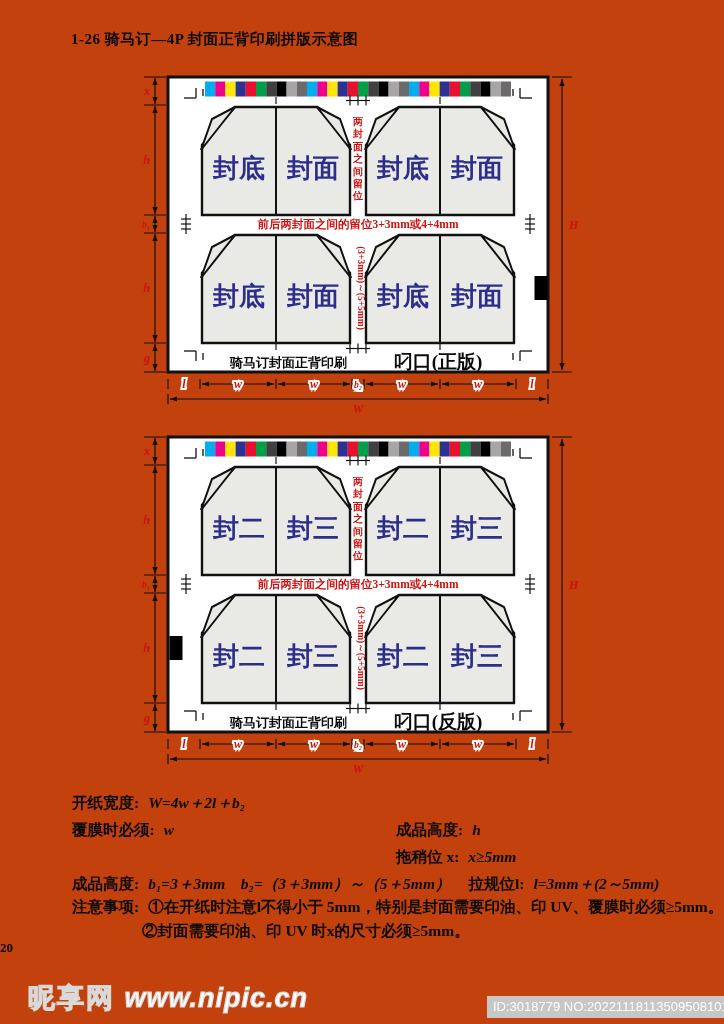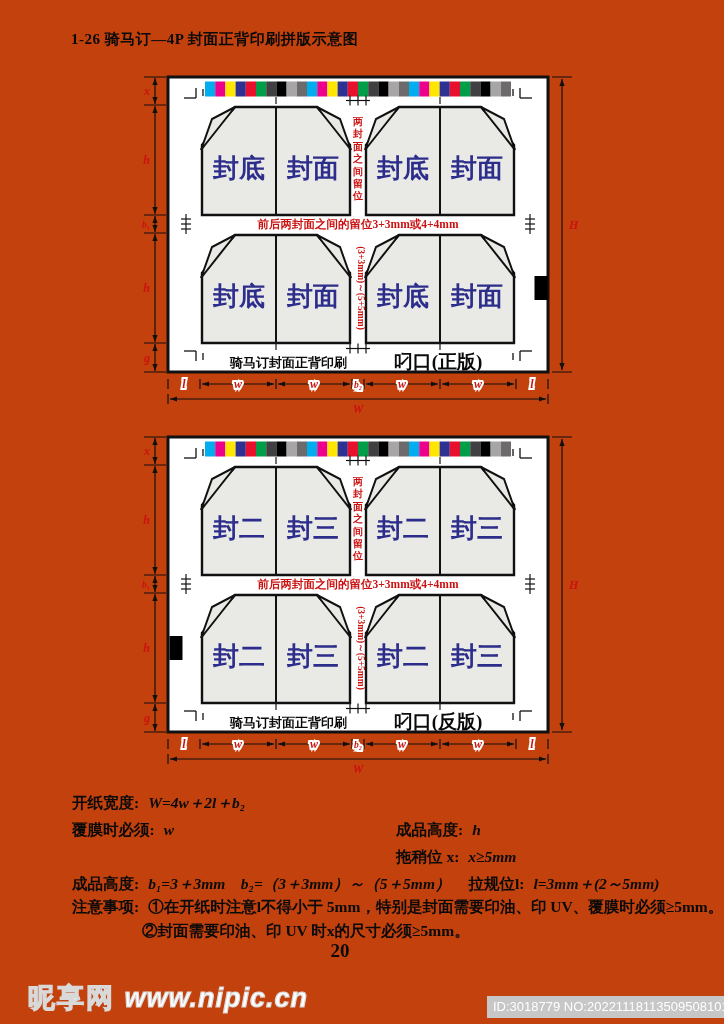--- a/index.html
+++ b/index.html
@@ -14,22 +14,22 @@
   .red-note{font-size:11.5px;font-weight:700;fill:#cc1111;}
   .red-vchar{font-size:10px;font-weight:700;fill:#cc1111;}
   .red-rot{font-size:9.5px;font-weight:700;fill:#cc1111;}
   .page-label{font-size:26px;font-weight:700;fill:#2d2d8c;}
   .caption{font-size:13px;font-weight:700;fill:#0a0a0a;}
   .caption-big{font-size:19px;font-weight:700;fill:#0a0a0a;}
   .frow{position:absolute;white-space:nowrap;font-size:15.5px;font-weight:700;color:#0a0a0a;}
   .frow .lbl{margin-right:9px;text-align:center;}
   .math{font-style:italic;text-align:center;}
   .gap{display:inline-block;width:18px;}
-  .page-num{position:absolute;left:0;top:940px;width:680px;text-align:center;
-            font-size:19px;font-weight:700;color:#0a0a0a;}
+  .page-num{position:absolute;left:0;top:940px;width:680px;
+            font-size:13px;font-weight:700;color:#0a0a0a;}
   .watermark{position:absolute;left:28px;top:980px;font-size:27px;font-weight:700;color:#ffffff;
              -webkit-text-stroke:1.2px #d9d9d9;letter-spacing:2px;white-space:nowrap;
              font-family:"Liberation Sans",sans-serif;}
   .watermark .url{font-style:italic;letter-spacing:1px;}
   .id-bar{position:absolute;left:487px;top:996px;width:237px;height:22px;background:#c7c7c7;
           color:#ffffff;font-family:"Liberation Sans",sans-serif;font-size:13px;line-height:22px;
           padding-left:6px;box-sizing:border-box;white-space:nowrap;}
 </style>
 </head>
 <body>

